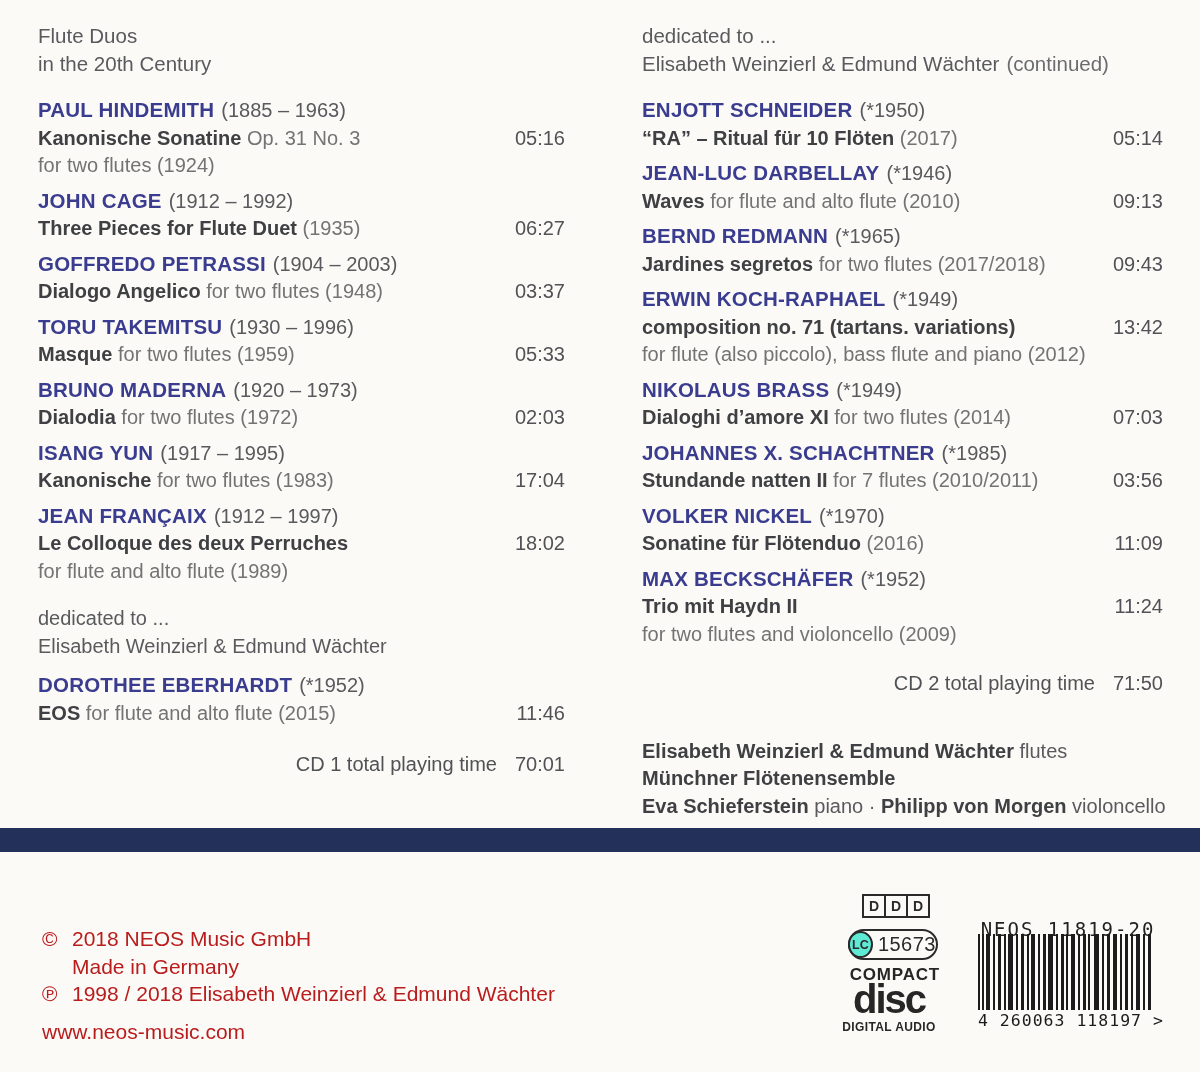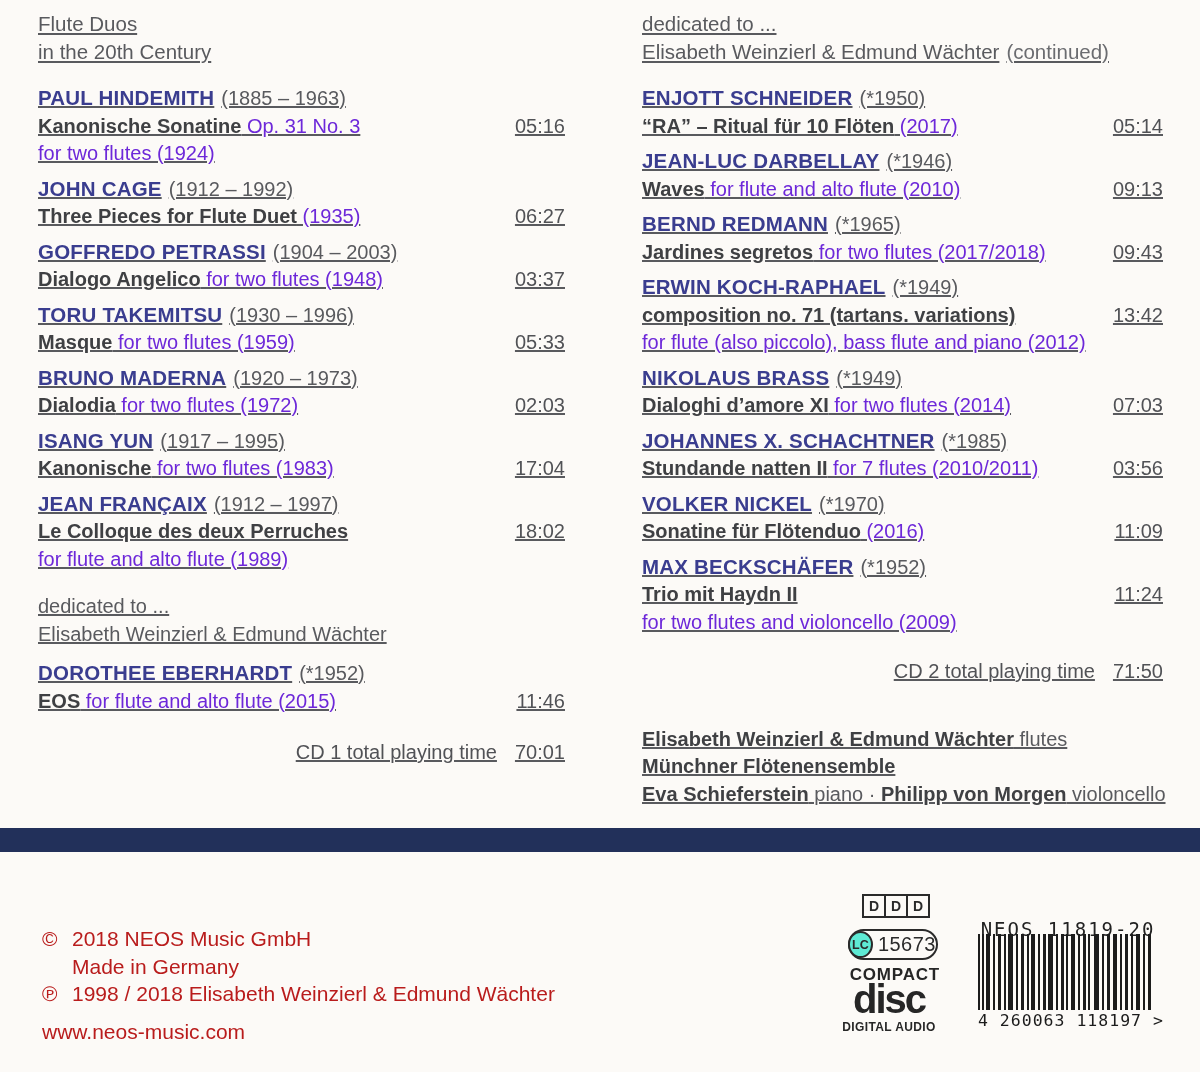--- a/index.html
+++ b/index.html
@@ -4,32 +4,32 @@
 <style>
   html,body{margin:0;padding:0;}
   body{
     width:1200px;height:1072px;
     background:#fcfaf7;
     font-family:"Liberation Sans",sans-serif;
     color:#595a5e;
     position:relative;
     overflow:hidden;
   }
-  .col{position:absolute;top:10px;text-decoration:underline;}
+  .col{position:absolute;top:22px;}
   .col-left{left:38px;width:527px;}
   .col-right{left:642px;width:521px;}
   .col-header{font-size:20.5px;line-height:27.5px;color:#595a5e;margin-bottom:19px;}
   .col-header .suffix{margin-left:7px;color:#6b6c70;margin-top:28px;}
   .line{font-size:20px;line-height:27.5px;}
   .entry{margin-top:7px;}
   .composer{color:#3a3d8f;font-weight:bold;font-size:20.5px;letter-spacing:0.2px;}
   .dates{color:#595a5e;margin-left:7px;}
   .title-line{display:flex;justify-content:space-between;align-items:baseline;}
   .title{font-weight:bold;color:#3f4043;}
-  .rest{color:#6d28d9;}
+  .rest{color:#737373;}
   .time{color:#515256;margin-left:12px;white-space:nowrap;}
   .dedication{margin-top:20px;}
   .entries-2{margin-top:11px;}
   .total-line{display:flex;justify-content:flex-end;gap:18px;font-size:20px;line-height:27.5px;color:#515256;}
   .total-cd1{margin-top:24px;}
   .total-cd2{margin-top:22px;}
   .performers{margin-top:40px;}
   .perf-line{font-size:20px;line-height:27.5px;white-space:nowrap;color:#595a5e;}
   .perf-bold{font-weight:bold;color:#3f4043;}
   .navy-bar{position:absolute;left:0;top:828px;width:1200px;height:24px;background:#22305a;}

